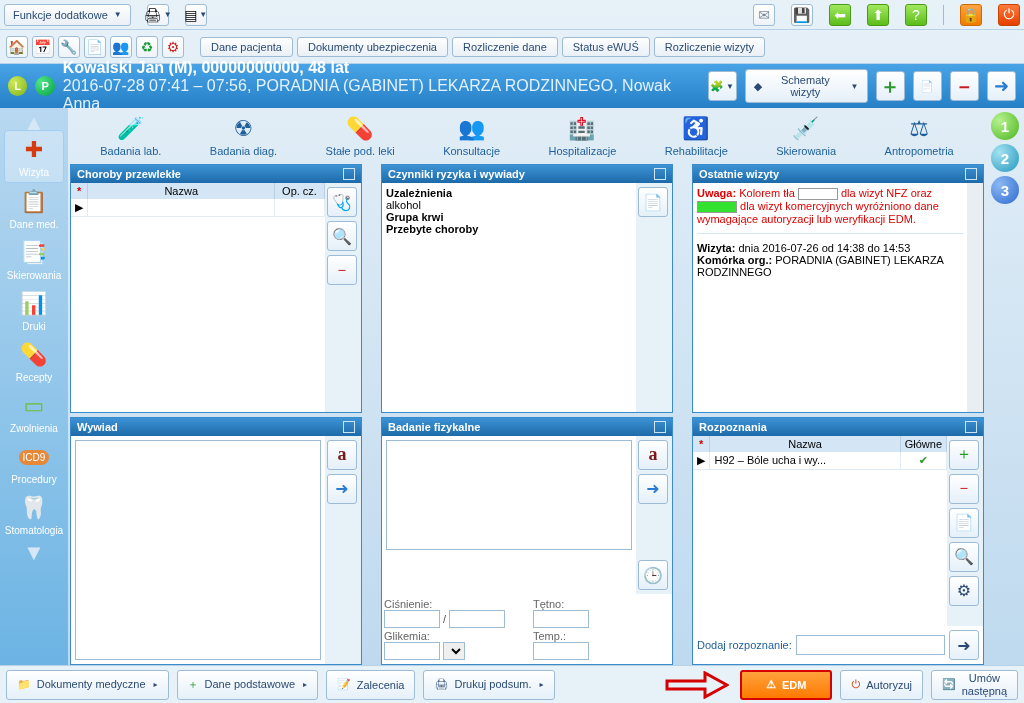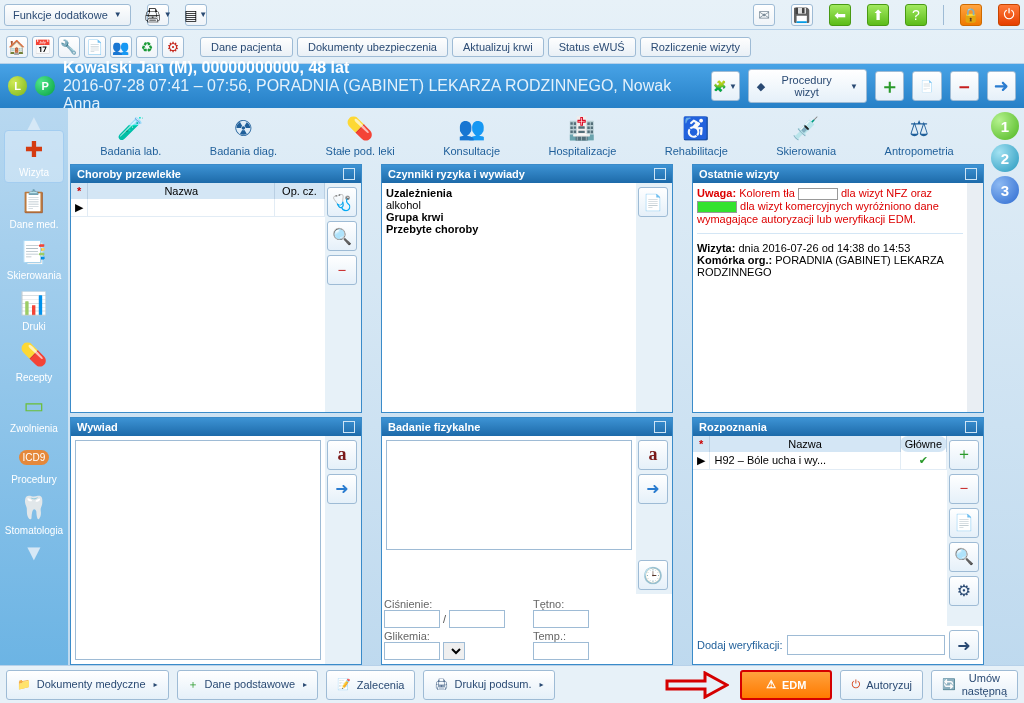--- a/index.html
+++ b/index.html
@@ -118,37 +118,37 @@
   <div class="sq-ico">🏠</div>
   <div class="sq-ico" style="color:#1a64a6;">📅</div>
   <div class="sq-ico" style="color:#c98000;">🔧</div>
   <div class="sq-ico" style="color:#c98000;">📄</div>
   <div class="sq-ico" style="color:#c98000;">👥</div>
   <div class="sq-ico" style="color:#1a9a37;">♻</div>
   <div class="sq-ico" style="color:#c6291f;">⚙</div>
   <div style="width:8px"></div>
   <button class="pill-btn">Dane pacjenta</button>
   <button class="pill-btn">Dokumenty ubezpieczenia</button>
-  <button class="pill-btn">Aktualizuj krwi</button>
+  <button class="pill-btn">Rozliczenie dane</button>
   <button class="pill-btn">Status eWUŚ</button>
   <button class="pill-btn">Rozliczenie wizyty</button>
 </div>
 
 <div class="patient-strip">
   <span class="pill l">L</span>
   <span class="pill p">P</span>
   <div style="display:flex;flex-direction:column;">
     <span class="patient-name">Kowalski Jan (M), 00000000000, 48 lat</span>
     <span class="patient-sub">2016-07-28 07:41 – 07:56, PORADNIA (GABINET) LEKARZA RODZINNEGO, Nowak Anna</span>
   </div>
   <div class="spacer"></div>
   <div class="strip-ico">🧩<span class="dd-arrow">▼</span></div>
   <button class="schemes-btn">
     <span>◆</span>
-    <span>Procedury wizyt</span>
+    <span>Schematy wizyty</span>
     <span class="dd-arrow">▼</span>
   </button>
   <div class="strip-ico" style="color:#2a9a2a;font-size:20px;font-weight:bold;">＋</div>
   <div class="strip-ico gray-ico">📄</div>
   <div class="strip-ico" style="color:#c62020;font-size:20px;font-weight:bold;">－</div>
   <div class="strip-ico" style="color:#2a7cd0;font-size:18px;">➜</div>
 </div>
 
 <div class="main-area">
 
@@ -372,40 +372,40 @@
               <span class="max"></span>
             </div>
           <div class="panel-body" style="flex-direction:column;">
             <div style="display:flex; flex:1; min-height:0;">
               <div class="panel-content">
                 <table class="table-mini">
                   <tbody>
                       <tr>
                     <th style="width:14px;"><span class="star">*</span></th>
                     <th>Nazwa</th>
-                    <th style="width:32px;border-radius:8px;">Główne</th>
+                    <th style="width:32px;">Główne</th>
                   </tr>
                   <tr>
                     <td>▶</td>
                     <td>H92 – Bóle ucha i wy...</td>
                     <td style="text-align:center;color:#2a9a2a;">✔</td>
                   </tr>
                 </tbody>
                   </table>
               </div>
               <div class="panel-tools">
                 <div class="tool-btn green">＋</div>
                 <div class="tool-btn red">－</div>
                 <div class="tool-btn">📄</div>
                 <div class="tool-btn">🔍</div>
                 <div class="tool-btn">⚙</div>
               </div>
             </div>
             <div class="dodaj-row">
-              <span>Dodaj weryfikacji:</span>
+              <span>Dodaj rozpoznanie:</span>
               <input style="">
               <div class="tool-btn">➜</div>
             </div>
           </div>
         </div>
       </div>
     </div>
   </div>
 
   <div class="right-rail">

